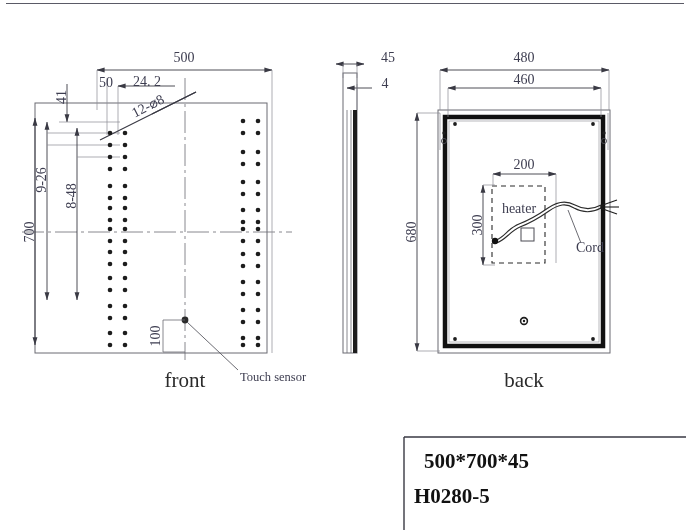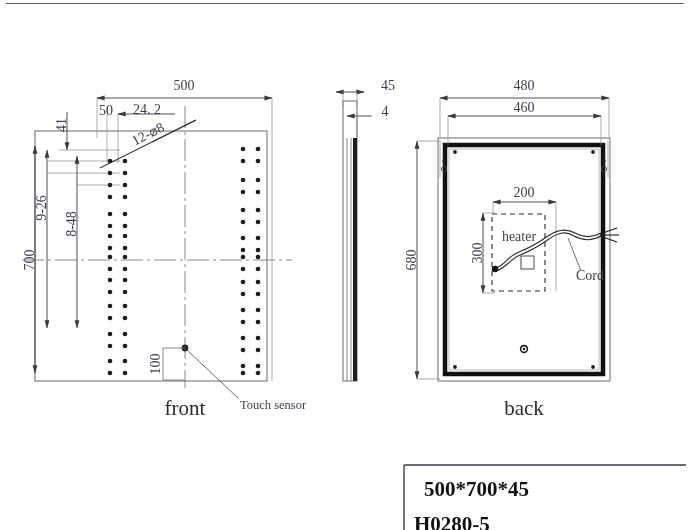--- a/index.html
+++ b/index.html
@@ -12,21 +12,20 @@
     width: 690px;
     height: 530px;
     position: relative;
     overflow: hidden;
     font-family: "Liberation Serif", serif;
     color: #2b2b2b;
   }
   #sheet {
     position: absolute;
     inset: 0;
-    margin-top: 28px;
   }
   #sheet svg {
     display: block;
   }
   .toprule {
     position: absolute;
     left: 6px;
     right: 6px;
     top: 3px;
     height: 1px;

